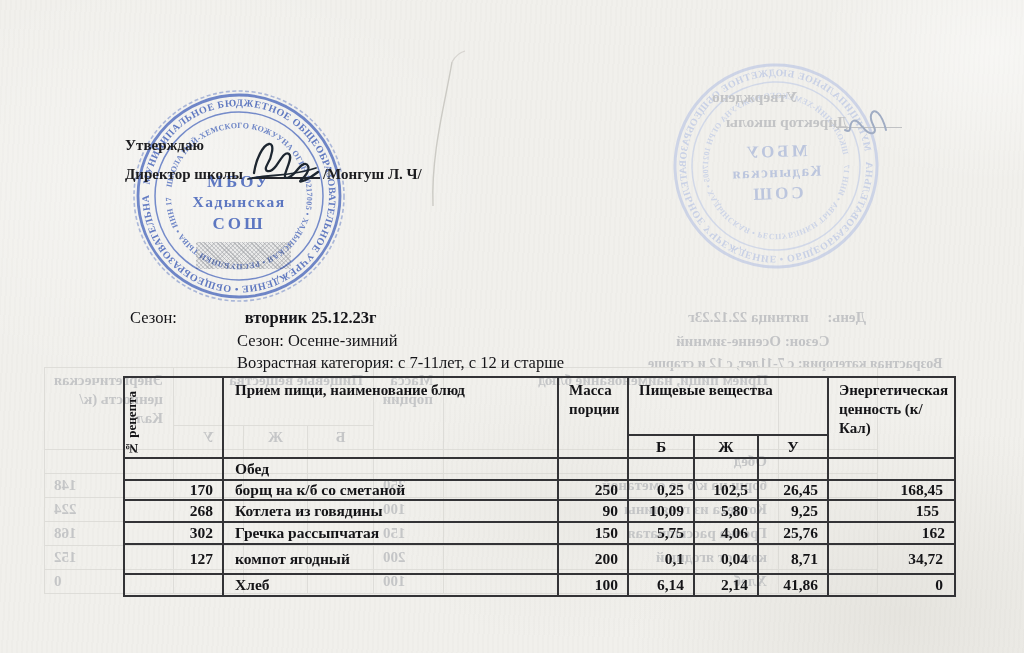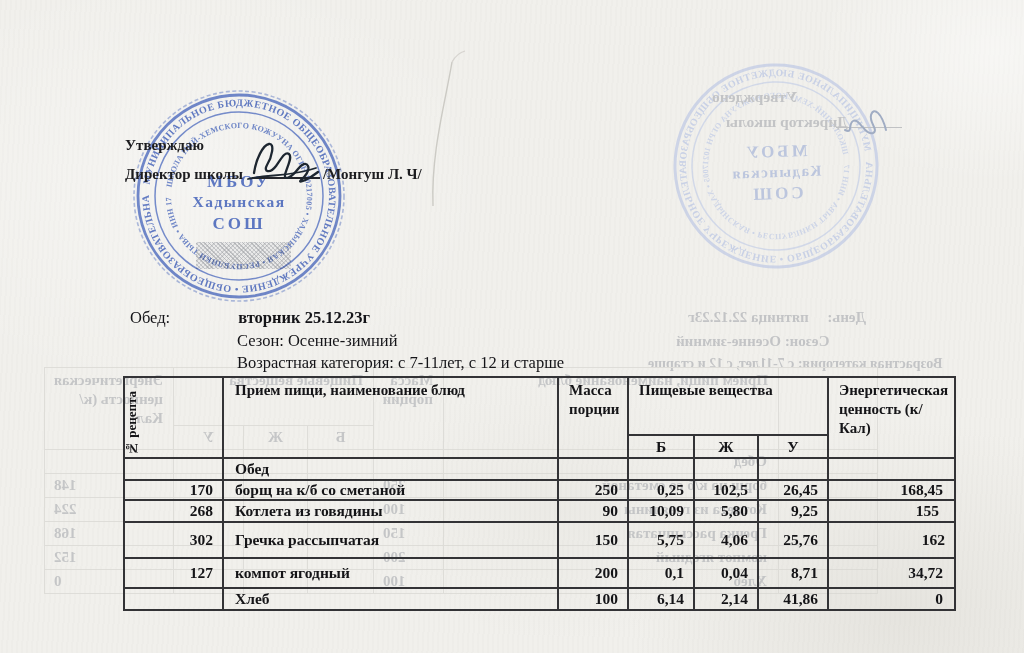--- a/index.html
+++ b/index.html
@@ -224,21 +224,21 @@
           <path d="M10,40 C12,26 19,12 25,11 C31,10 28,24 23,32 C19,39 26,41 32,33 C37,26 41,18 45,21 C49,24 42,36 41,42 C40,48 48,44 54,36 C58,31 62,29 64,33 C66,37 61,44 57,47 C53,51 64,47 74,39" fill="none" stroke="#1d2630" stroke-width="2.3" stroke-linecap="round"></path>
           <path d="M4,46 C24,41 46,44 72,35" fill="none" stroke="#1d2630" stroke-width="1.8" stroke-linecap="round"></path>
         </svg>
       </span>
       <span>/Монгуш Л. Ч/</span>
     </div>
   </div>
 
   <div class="abs menu-info">
     <div>
-      <span>Обед:</span><span class="val">вторник 25.12.23г</span>
+      <span>Сезон:</span><span class="val">вторник 25.12.23г</span>
     </div>
     <div class="ind">Сезон: Осенне-зимний</div>
     <div class="ind">Возрастная категория: с 7-11лет, с 12 и старше</div>
   </div>
 
   <table class="abs menu-table">
     <colgroup>
         <col style="width:99px">
         <col style="width:335px">
         <col style="width:70px">
@@ -282,21 +282,21 @@
     </tr>
     <tr style="height:22px">
       <td class="num">268</td>
       <td class="dish">Котлета из говядины</td>
       <td class="num">90</td>
       <td class="num">10,09</td>
       <td class="num">5,80</td>
       <td class="num">9,25</td>
       <td class="num" style="padding-right:15px">155</td>
     </tr>
-    <tr style="height:36px">
+    <tr style="height:22px">
       <td class="num">302</td>
       <td class="dish">Гречка рассыпчатая</td>
       <td class="num">150</td>
       <td class="num">5,75</td>
       <td class="num">4,06</td>
       <td class="num">25,76</td>
       <td class="num" style="">162</td>
     </tr>
     <tr style="height:30px">
       <td class="num">127</td>

